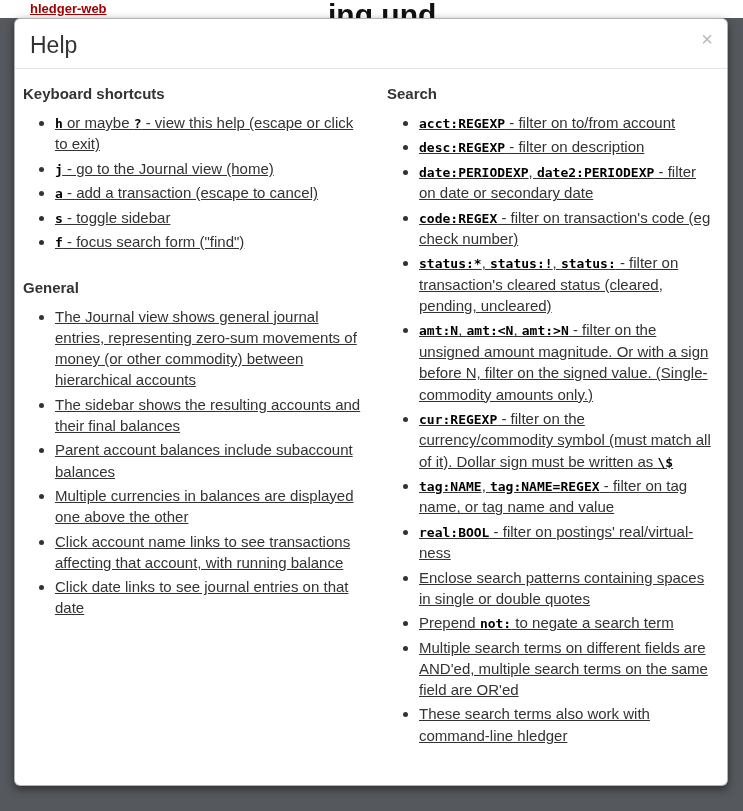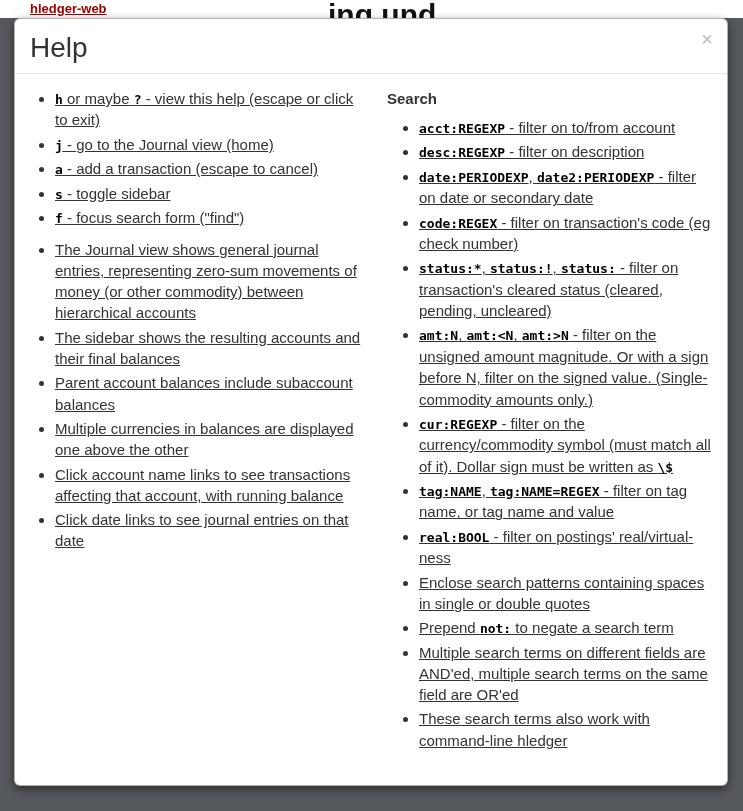--- a/index.html
+++ b/index.html
@@ -47,21 +47,21 @@
     box-shadow: 0 3px 9px rgba(0,0,0,.5);
     overflow: hidden;
   }
   .modal-header {
     position: relative;
     padding: 13px 15px 9px;
     border-bottom: 1px solid #e5e5e5;
   }
   .modal-title {
     margin: 0;
-    font-size: 28px;
+    font-size: 23px;
     font-weight: 500;
     color: #333;
   }
   .close-btn {
     position: absolute; right: 14px; top: 10px;
     background: none; border: none; padding: 0;
     font-size: 20px; line-height: 1;
     color: #b6b6b6;
     cursor: pointer;
     font-family: "Liberation Sans", sans-serif;
@@ -110,27 +110,29 @@
 
 <div class="backdrop"></div>
 
 <div class="modal" role="dialog">
   <div class="modal-header">
     <h1 class="modal-title">Help</h1>
     <button class="close-btn">×</button>
   </div>
   <div class="modal-body">
     <div class="col-left">
+      <div class="section-heading">Keyboard shortcuts</div>
       <ul class="help-list">
           <li><code>h</code> or maybe <code>?</code> - view this help (escape or click to exit)</li>
           <li><code>j</code> - go to the Journal view (home)</li>
           <li><code>a</code> - add a transaction (escape to cancel)</li>
           <li><code>s</code> - toggle sidebar</li>
           <li><code>f</code> - focus search form ("find")</li>
         </ul>
+      <div class="section-heading spaced">General</div>
       <ul class="help-list">
           <li>The Journal view shows general journal entries, representing zero-sum movements of money (or other commodity) between hierarchical accounts</li>
           <li>The sidebar shows the resulting accounts and their final balances</li>
           <li>Parent account balances include subaccount balances</li>
           <li>Multiple currencies in balances are displayed one above the other</li>
           <li>Click account name links to see transactions affecting that account, with running balance</li>
           <li>Click date links to see journal entries on that date</li>
         </ul>
     </div>
     <div class="col-right">

